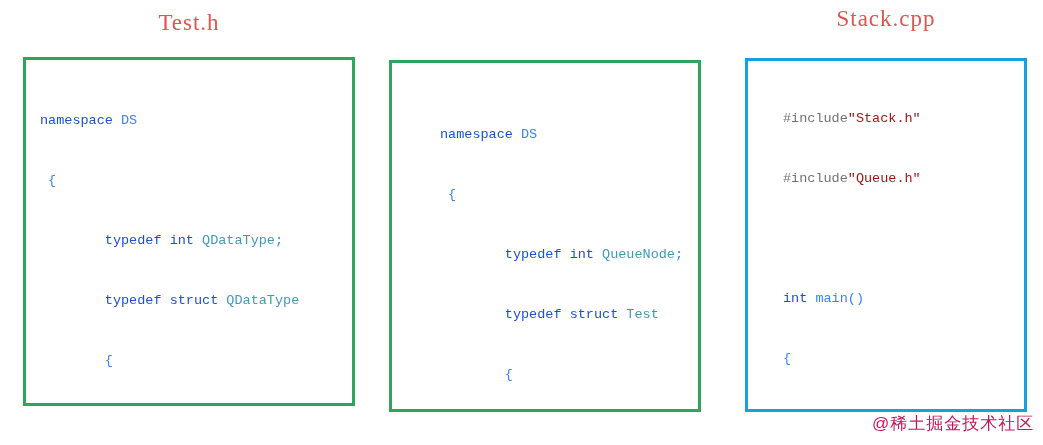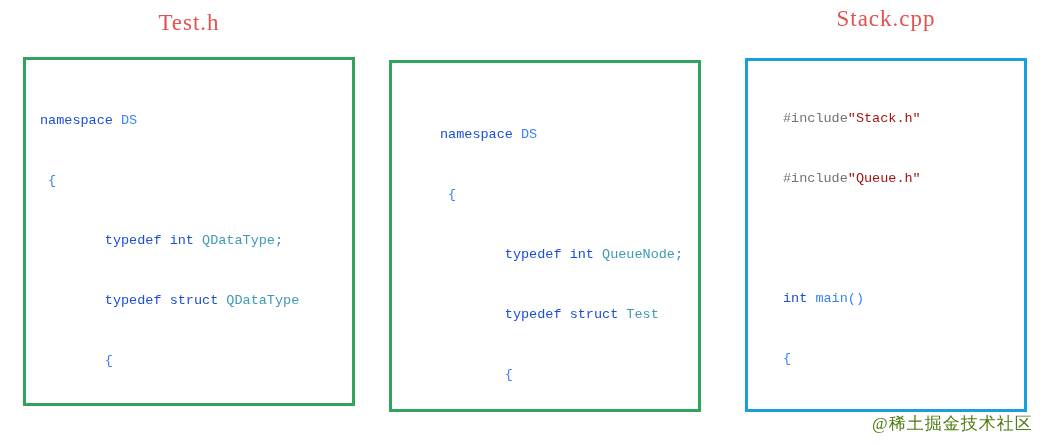--- a/index.html
+++ b/index.html
@@ -50,23 +50,23 @@
   
   .kw    { color: #1d4ed8; }        
   .type  { color: #3f9ab5; }        
   .pp    { color: #737373; }        
   .str   { color: #a31515; }        
   .pln   { color: #3b82f6; }        
 
   
   .watermark {
     position: absolute;
-    font-family: Liberation Serif, serif;
+    font-family: Liberation Sans, sans-serif;
     font-size: 17px;
-    color: #4d7c0f;
+    color: #be185d;
     letter-spacing: 1px;
     white-space: pre;
   }
 </style>
 </head>
 <body>
 
 <div id="stage">
 
   <div class="panel-title" style="left:23px; top:10px; width:332px;">Test.h</div>

